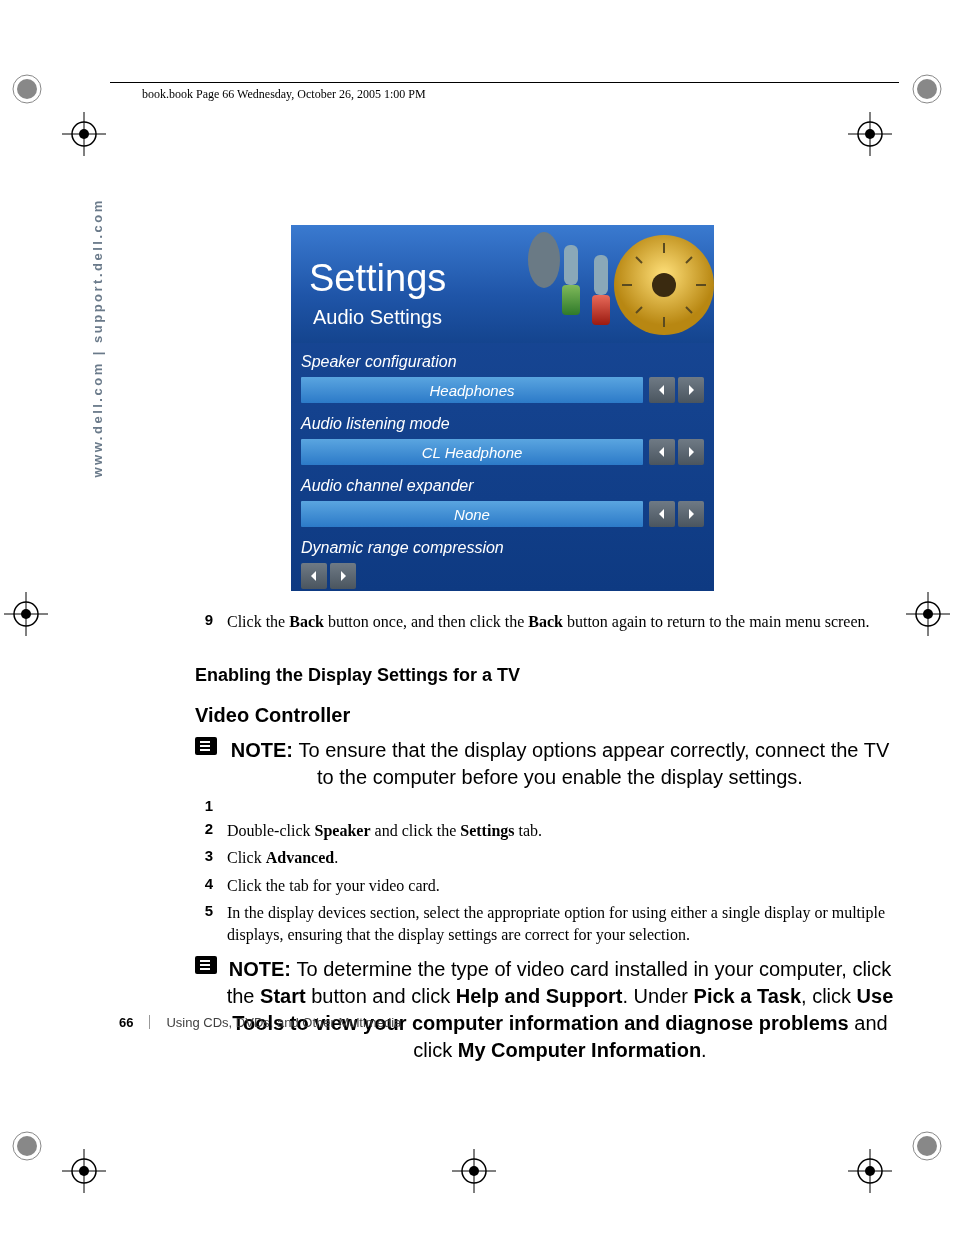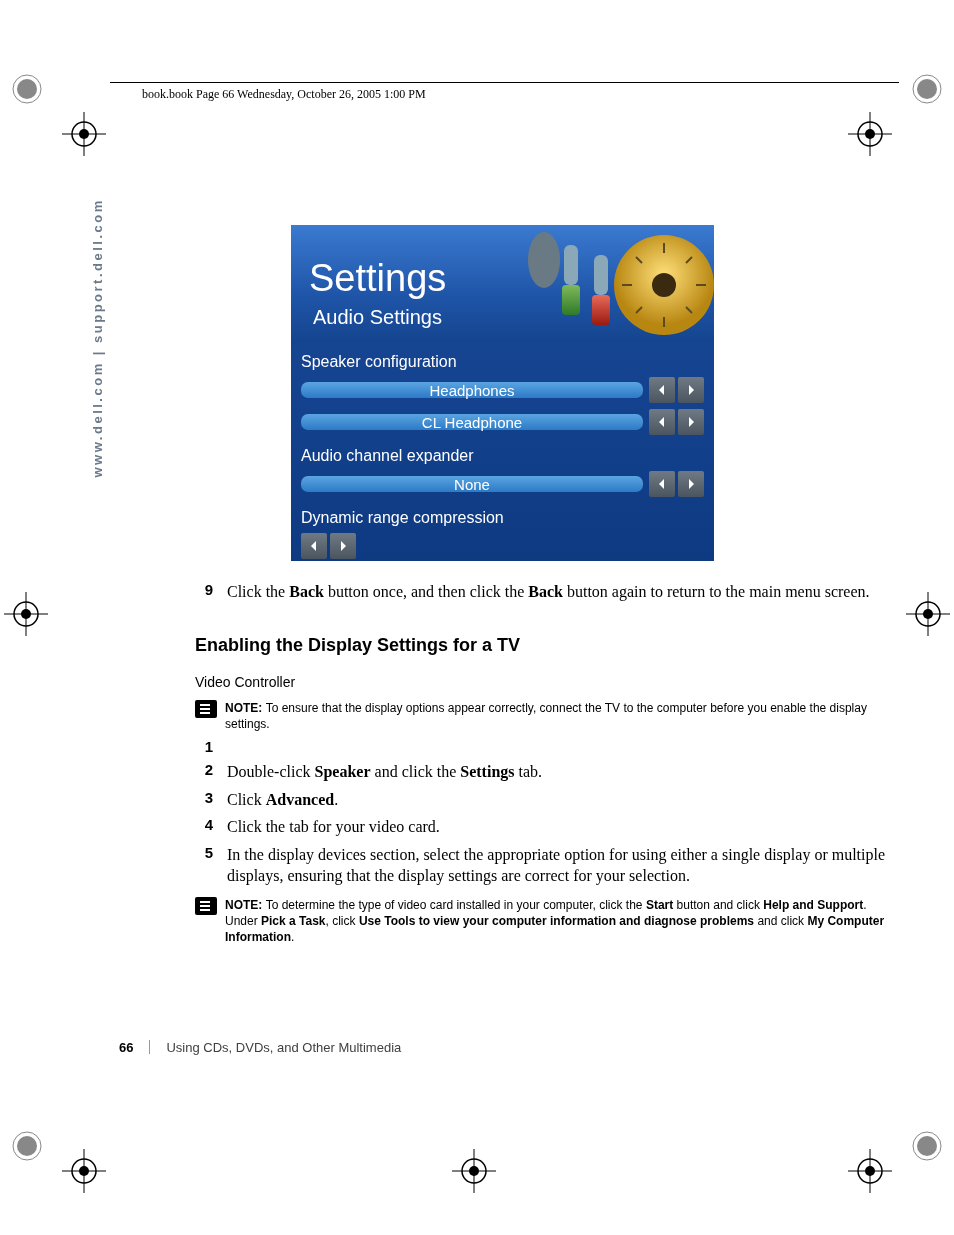--- a/index.html
+++ b/index.html
@@ -95,40 +95,41 @@
 }
 .decor {
   position: absolute;
   top: 0;
   right: 0;
   width: 190px;
   height: 118px;
 }
 .setting-group {
   padding: 4px 10px 2px 10px;
+  font-style: italic;
 }
 .setting-label {
   font-size: 16px;
   padding: 6px 0 6px 0;
 }
 .setting-row {
   display: flex;
   align-items: center;
   gap: 6px;
 }
 .setting-value {
   flex: 1;
-  height: 16px;
+  height: 26px;
   background: linear-gradient(180deg, #5aa5e0 0%, #2c7ac8 100%);
   font-size: 15px;
   display: flex;
   align-items: center;
   justify-content: center;
   color: #fff;
-  border-radius: 7px;
+  border-radius: 1px;
 }
 .arrow-btns {
   display: flex;
   gap: 3px;
 }
 .arrow-btn {
   width: 26px;
   height: 26px;
   background: linear-gradient(180deg, #6f7a85 0%, #4a555f 100%);
   display: flex;
@@ -157,52 +158,53 @@
 }
 .step-after-panel { margin-top: 20px; }
 .section-heading {
   font-family: Arial, Helvetica, sans-serif;
   font-weight: bold;
   font-size: 18px;
   margin-top: 32px;
 }
 .sub-heading {
   font-family: Arial, Helvetica, sans-serif;
-  font-weight: normal;
-  font-size: 14px;
+  font-weight: bold;
+  font-size: 20px;
   margin-top: 18px;
 }
 .note-row {
   display: flex;
   gap: 8px;
   margin-top: 10px;
   font-family: Arial, Helvetica, sans-serif;
-  font-size: 12px;
+  font-size: 20px;
   line-height: 1.35;
+  text-align: center;
 }
 .note-icon {
   width: 22px;
   height: 18px;
   flex-shrink: 0;
   background: #000;
   position: relative;
   border-radius: 2px;
 }
 .note-icon::after {
   content: "";
   position: absolute;
   left: 5px; top: 4px;
   width: 10px; height: 2px;
   background: #fff;
   box-shadow: 0 4px 0 #fff, 0 8px 0 #fff;
 }
 .bold { font-weight: bold; }
 .footer {
   position: absolute;
-  top: 1040px;
+  top: 1015px;
   left: 119px;
   font-family: Arial, Helvetica, sans-serif;
   font-size: 13px;
   display: flex;
   align-items: flex-start;
   gap: 16px;
 }
 .footer .pnum { font-weight: bold; }
 .footer .divider { width: 1px; height: 14px; background: #999; }
 .footer .chap { color: #404040; }
@@ -327,20 +329,21 @@
               </div>
         <div class="arrow-btn">
                 <svg viewBox="0 0 14 14">
                   <path d="M5 2 L10 7 L5 12 Z" fill="#fff"></path>
                 </svg>
               </div>
       </div>
     </div>
         </div>
         <div class="setting-group">
+    <div class="setting-label">Audio listening mode</div>
     <div class="setting-row">
       <div class="setting-value">CL Headphone</div>
       <div class="arrow-btns">
         <div class="arrow-btn">
                 <svg viewBox="0 0 14 14">
                   <path d="M9 2 L4 7 L9 12 Z" fill="#fff"></path>
                 </svg>
               </div>
         <div class="arrow-btn">
                 <svg viewBox="0 0 14 14">

